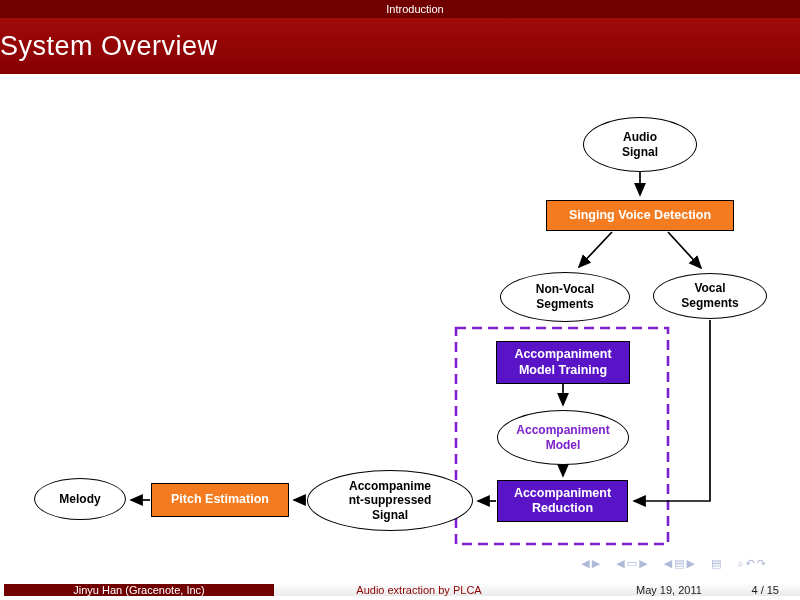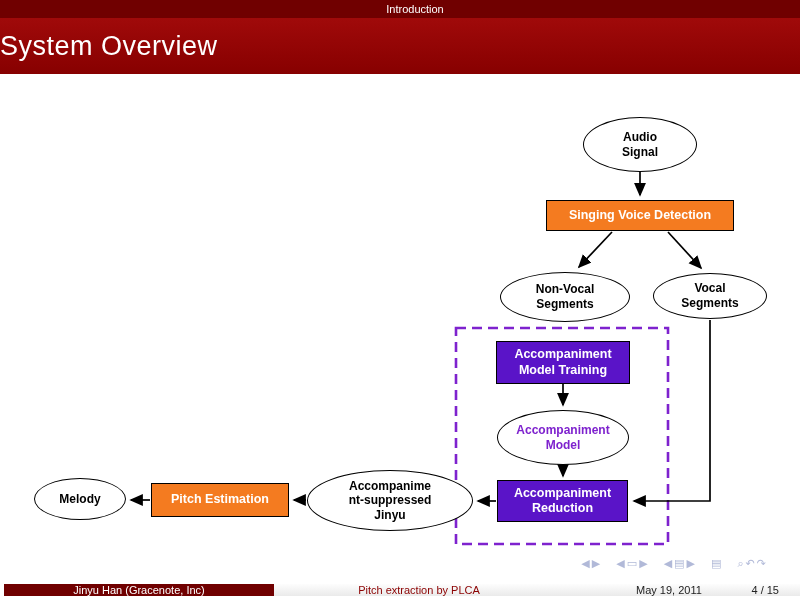--- a/index.html
+++ b/index.html
@@ -135,21 +135,21 @@
     </div>
 
     <div class="node box purple-box" style="left:497px;top:480px;width:131px;height:42px">
       <span class="lbl">Accompaniment
 Reduction</span>
     </div>
 
     <div class="node ellipse" style="left:307px;top:470px;width:166px;height:61px">
       <span class="lbl">Accompanime
 nt-suppressed
-Jinyu</span>
+Signal</span>
     </div>
 
     <div class="node box orange-box" style="left:151px;top:483px;width:138px;height:34px">
       <span class="lbl">Pitch Estimation</span>
     </div>
 
     <div class="node ellipse" style="left:34px;top:478px;width:92px;height:42px">
       <span class="lbl">Melody</span>
     </div>
 
@@ -168,21 +168,21 @@
     <span class="nav-ic gap">⌕</span>
     <span class="nav-ic">↶</span>
     <span class="nav-ic">↷</span>
   </div>
 
   <div class="footer">
     <div class="f-left">
       <span>Jinyu Han  (Gracenote, Inc)</span>
     </div>
     <div class="f-mid">
-      <span>Pitch extraction by PLCA</span>
+      <span>Audio extraction by PLCA</span>
     </div>
     <div class="f-right">
       <span>May 19, 2011</span>
       <span>4 / 15</span>
     </div>
   </div>
 
 </div>
 
 </body></html>

